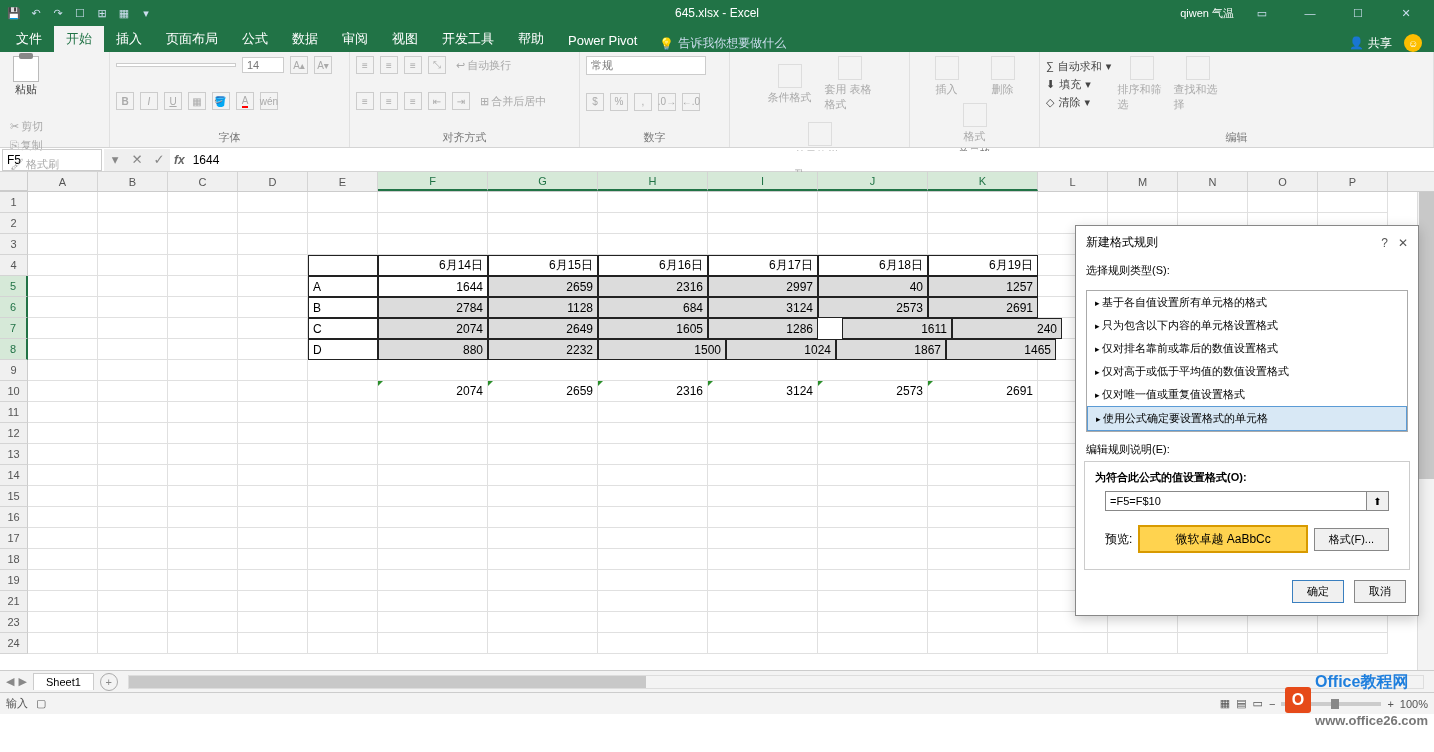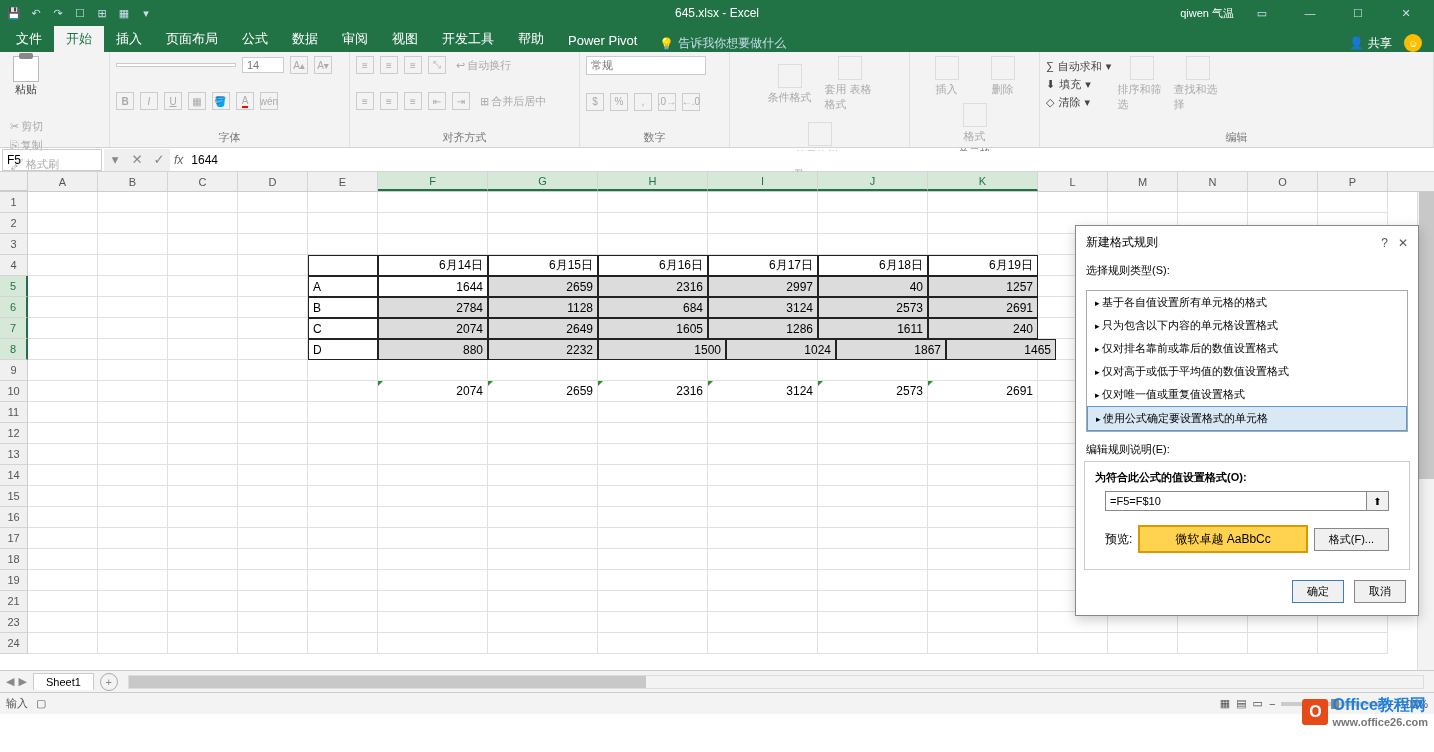--- a/index.html
+++ b/index.html
@@ -33,21 +33,21 @@
 select.fake, .dropdown { border:1px solid #ccc; background:#fff; font-size:11px; padding:1px 14px 1px 4px;}
 .small-square { width:18px;height:18px;border:1px solid #ccc;display:inline-flex;align-items:center;justify-content:center;color:#aaa;font-size:10px;}
 .big-btn { width:50px; display:flex;flex-direction:column;align-items:center;color:#aaa;font-size:11px;gap:2px;}
 .big-btn .bi-icon { width:24px;height:24px;border:1px solid #ddd;}
 .edit-item { color:#444; font-size:11px; display:flex;align-items:center;gap:4px; padding:1px 0;}
 
 
 .formula-bar { height:24px; border-bottom:1px solid #d4d4d4; display:flex; align-items:center; font-size:12px;}
 .name-box { width:100px; height:22px; border:1px solid #ccc; margin:0 2px; padding:2px 4px; display:flex;align-items:center;}
 .fb-btn { width:22px;height:22px;display:flex;align-items:center;justify-content:center;color:#888;border:0;}
-.fx-label { font-style:italic; color:#666; padding:0 4px;}
+.fx-label { font-style:italic; color:#666; padding:0 4px;font-weight:bold;}
 .formula-input { flex:1; border:none; padding:2px 4px; font-size:12px;}
 
 
 .grid-wrap { position:relative; height:498px; }
 .col-headers { display:flex; height:20px; background:#f0f0f0; border-bottom:1px solid #ccc;}
 .rowhead-spacer { width:28px; border-right:1px solid #ccc; border-bottom:1px solid #ccc; background:#f0f0f0;}
 .col-head { border-right:1px solid #d4d4d4; text-align:center;font-size:11px;color:#555;display:flex;align-items:center;justify-content:center;}
 .col-head.selected { background:#d6e9d8; color:#217346; border-bottom:2px solid #217346;}
 .grid-rows { overflow:hidden;}
 .grid-row { display:flex; height:21px;}
@@ -90,21 +90,21 @@
 .formula-box .range-btn { width:22px; border:1px solid #888; border-left:none; background:#f0f0f0; font-size:10px;}
 .preview-row { display:flex; align-items:center; gap:6px; padding:10px;}
 .preview-box { flex:1; height:28px; border:2px solid #d89a00; background:#ffd34f; display:flex;align-items:center;justify-content:center;font-size:12px;}
 .dlg-btn { border:1px solid #888; background:#f0f0f0; padding:3px 14px; font-size:11px;}
 .dlg-btn.primary { border:1px solid #3a7fbf;}
 .dlg-buttons { display:flex; gap:10px; justify-content:flex-end; padding:8px 12px 12px 12px;}
 
 
 .watermark { position:absolute; right:6px; bottom:24px; font-size:16px; color:#1f7fdd; font-weight:bold; display:flex;align-items:center;gap:4px;white-space:nowrap;}
 .o-logo { width:26px;height:26px;background:#e64a19;display:flex;align-items:center;justify-content:center;color:#fff;font-weight:bold;border-radius:3px;}
-.watermark small { font-size:11px;color:#777;display:block;}
+.watermark small { font-size:13px;color:#777;display:block;margin-top:20px;}
 
 .vscroll { position:absolute; right:0; top:20px; bottom:0; width:17px; background:#f3f3f3; border-left:1px solid #ddd;}
 .vscroll-thumb { position:absolute; top:0; width:15px; height:60%; background:#c8c8c8; left:1px;}
 </style>
 </head>
 <body>
 
 <div class="titlebar">
   <div class="qat">
     <span class="qat-icon">💾</span>
@@ -428,21 +428,21 @@
         <div class="row-head selected">7</div>
         <div class="cell" style="width: 70px;"></div>
         <div class="cell" style="width: 70px;"></div>
         <div class="cell" style="width: 70px;"></div>
         <div class="cell" style="width: 70px;"></div>
         <div class="cell bordered left" style="width: 70px;">C</div>
         <div class="cell bordered sel" style="width: 110px;">2074</div>
         <div class="cell bordered sel" style="width: 110px;">2649</div>
         <div class="cell bordered sel" style="width: 110px;">1605</div>
         <div class="cell bordered sel" style="width: 110px;">1286</div>
-        <div class="cell bordered sel" style="width: 110px;">1611</div>
+        <div class="cell bordered sel" style="width: 110px; margin-left: 24px;">1611</div>
         <div class="cell bordered sel" style="width: 110px;">240</div>
         <div class="cell" style="width: 70px;"></div>
         <div class="cell" style="width: 70px;"></div>
         <div class="cell" style="width: 70px;"></div>
         <div class="cell" style="width: 70px;"></div>
         <div class="cell" style="width: 70px;"></div>
       </div>
       <div class="grid-row">
         <div class="row-head selected">8</div>
         <div class="cell" style="width: 70px;"></div>

